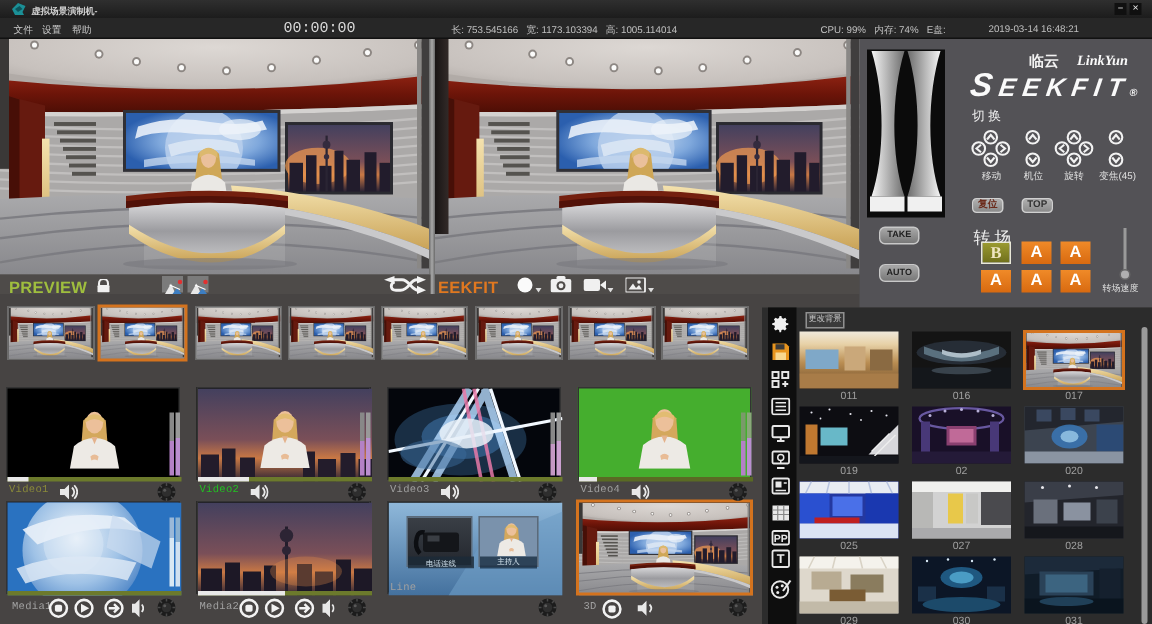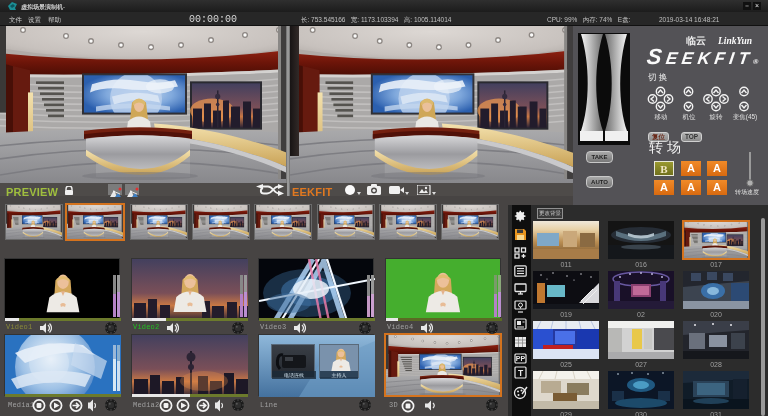--- a/index.html
+++ b/index.html
@@ -293,21 +293,21 @@
         <path d="M97.5,21 L100,24 L102.5,21"></path>
 </g>
 </svg>
 <div class="abs padlbl" style="left:650px;width:22px">移动</div>
 <div class="abs padlbl" style="left:678px;width:22px">机位</div>
 <div class="abs padlbl" style="left:705px;width:22px">旋转</div>
 <div class="abs padlbl" style="left:728px;width:34px">变焦(45)</div>
 <div class="abs gbtn" style="left:648px;top:132px;color:#6b2a1a">复位</div>
 <div class="abs gbtn" style="left:681px;top:132px">TOP</div>
 
-<div class="abs" style="left:649px;top:139px;font-size:14px;color:#f0f0f0">转 场</div>
+<div class="abs" style="left:649px;top:151px;font-size:11px;color:#f0f0f0">转 场</div>
 <div class="abs abtn" style="left:654px;top:161px;background:linear-gradient(#9a9a30,#70701c);border:1px solid #e8e8d8;color:#f0e6c2;font-family:'Liberation Serif',serif">B</div>
 <div class="abs abtn" style="left:681px;top:161px">A</div>
 <div class="abs abtn" style="left:707px;top:161px">A</div>
 <div class="abs abtn" style="left:654px;top:180px">A</div>
 <div class="abs abtn" style="left:681px;top:180px">A</div>
 <div class="abs abtn" style="left:707px;top:180px">A</div>
 <svg class="abs" style="left:744px;top:150px" width="12" height="38" viewBox="0 0 12 38">
 <line x1="6" y1="2" x2="6" y2="33" stroke="#9a9a9a" stroke-width="2"></line>
 <circle cx="6" cy="33" r="3.2" fill="#b0b0b0" stroke="#666"></circle>
 </svg>
@@ -479,21 +479,21 @@
   </div>
 </div>
 <div class="abs vthumb sel" style="left:385px;top:334px;width:116px;height:62px">
   <svg width="116" height="62" viewBox="0 0 287 156" preserveAspectRatio="none">
         <use href="#scene"></use>
       </svg>
 </div>
 
 <div class="abs vlabel" style="left:8px;top:401px">Media1</div>
 <div class="abs vlabel" style="left:133px;top:401px">Media2</div>
-<div class="abs vlabel" style="left:260px;top:401px">Line</div>
+<div class="abs vlabel" style="left:260px;top:388px">Line</div>
 <div class="abs vlabel" style="left:389px;top:401px">3D</div>
 
 <div class="abs" style="left:573px;top:196px;width:195px;height:9px;background:#535256"></div>
 <div class="abs" id="rpanel"></div>
 <div class="abs" id="rtoolbar"></div>
 <div class="abs" id="rtab">更改背景</div>
 <div class="abs" id="rscroll"></div>
 
 <div class="abs rthumb" style="left:533px;top:221px;background:linear-gradient(#efe8da 0%,#e8d2a8 22%,#b98d52 55%,#6b4a28 100%)">
  <svg width="66" height="38">

